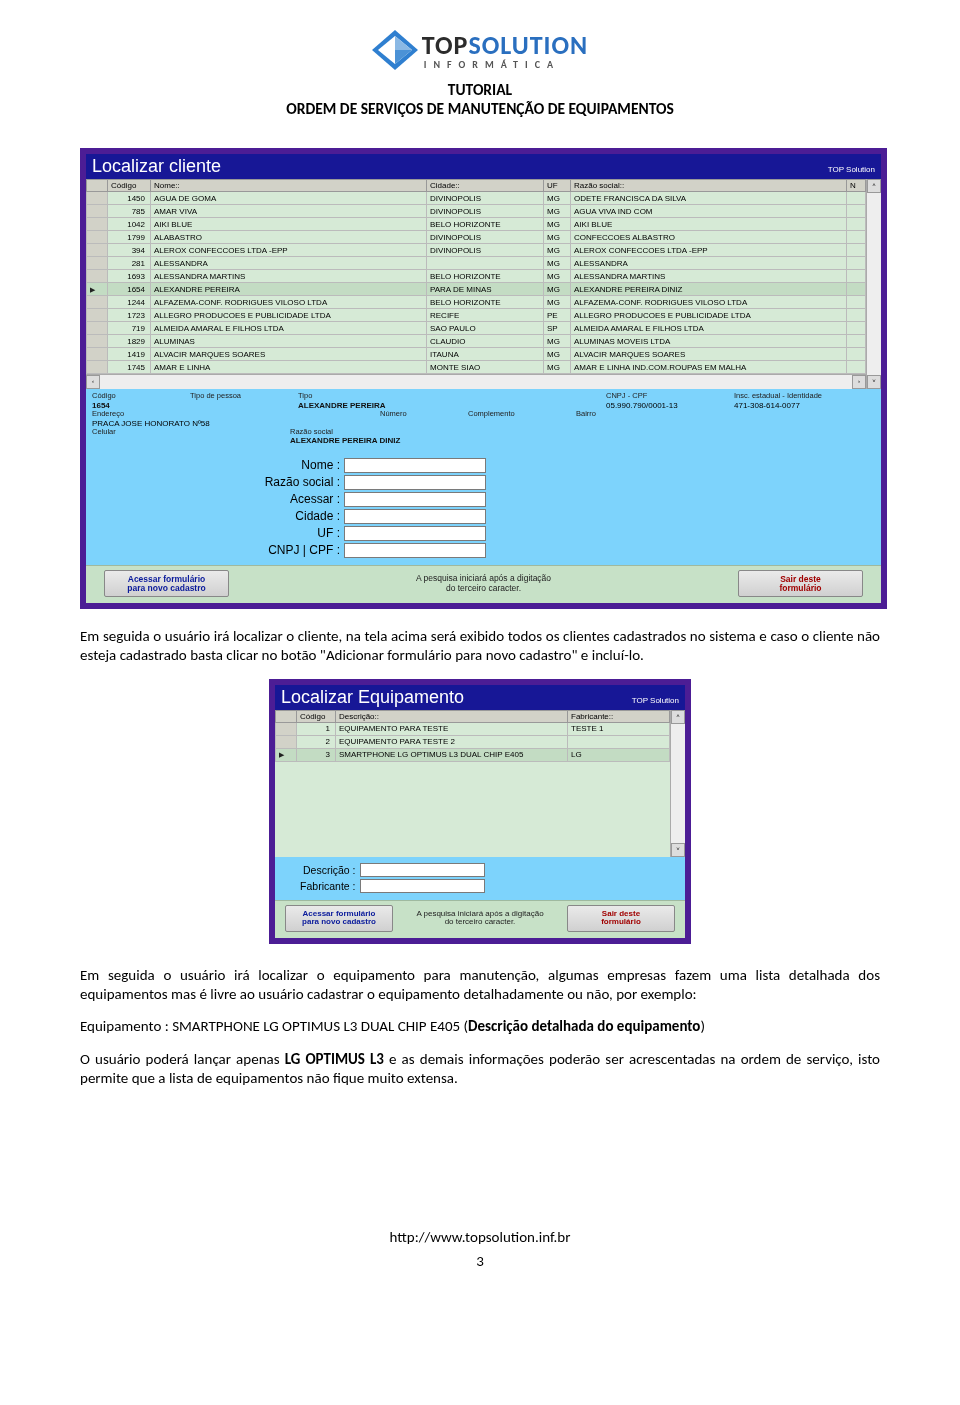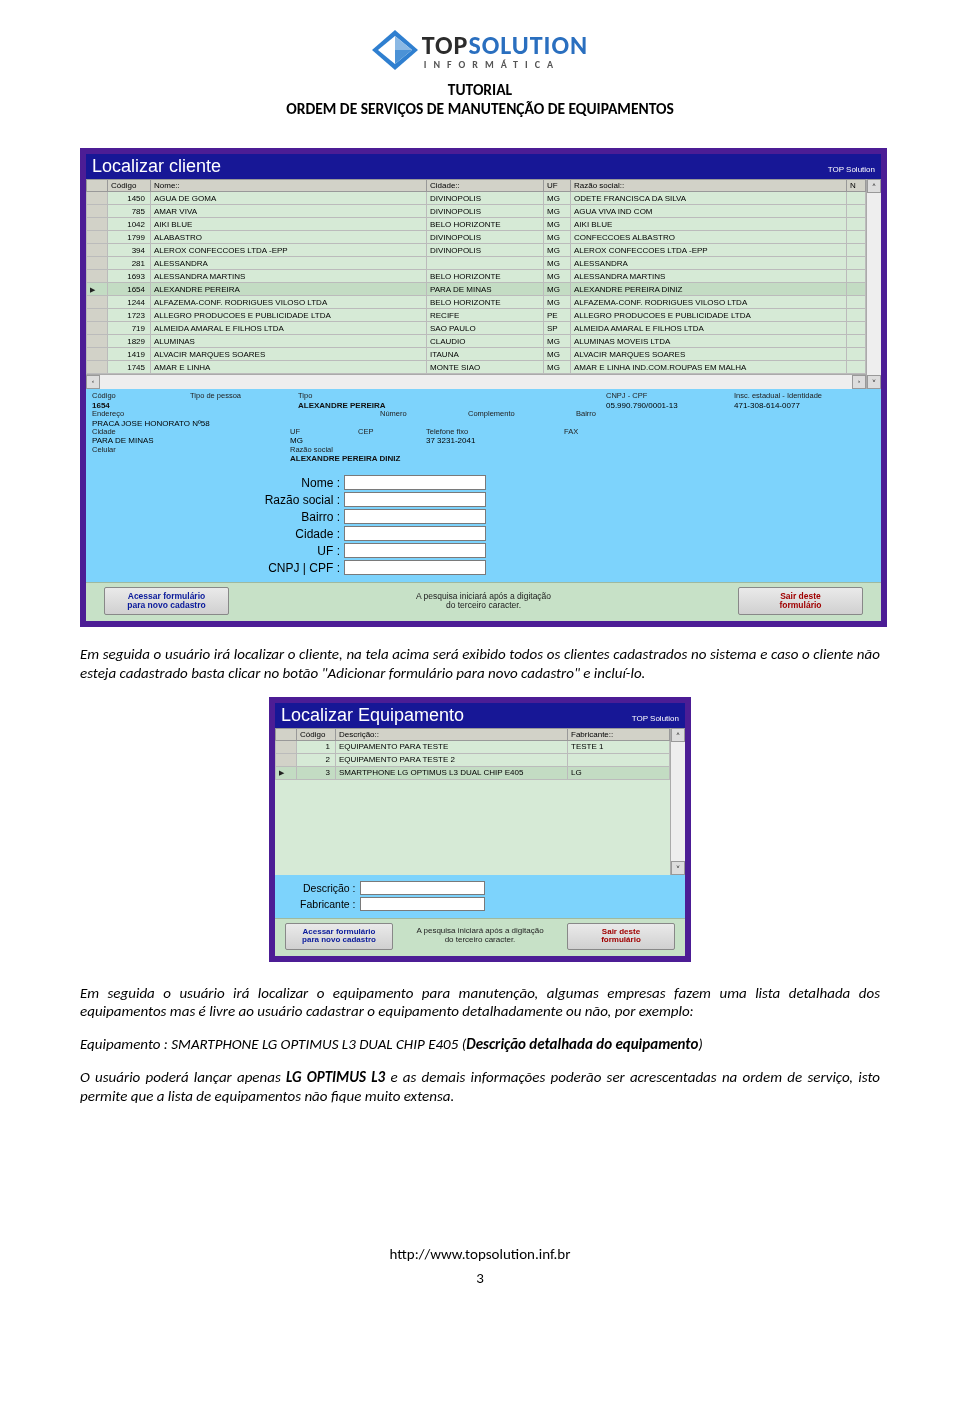--- a/index.html
+++ b/index.html
@@ -145,21 +145,20 @@
   .fbtn.blue strong { color: #0a1a9b; }
   .fbtn.red strong { color: #a00000; }
   .fbtn strong { display:block; }
 
   
   .para {
     font-size: 15px;
     text-align: justify;
     margin: 0 0 14px 0;
     line-height: 1.25;
-    font-style: italic;
   }
   .foot {
     text-align: center;
     font-size: 15px;
     margin-top: 140px;
   }
   .pagenum { text-align:center; font-size: 15px; margin-top: 6px; }
 </style>
 </head>
 <body>
@@ -379,60 +378,40 @@
           </div>
         <div class="det-cell" style="width:90px">
             <div class="det-label">Complemento</div>
           </div>
         <div class="det-cell">
             <div class="det-label">Bairro</div>
           </div>
       </div>
       <div class="det-row">
         <div class="det-cell" style="width:180px">
-            <div class="det-label">Cidade</div>
-            <div>PARA DE MINAS</div>
-          </div>
-        <div class="det-cell" style="width:50px">
-            <div class="det-label">UF</div>
-            <div>MG</div>
-          </div>
-        <div class="det-cell" style="width:50px">
-            <div class="det-label">CEP</div>
-          </div>
-        <div class="det-cell" style="width:120px">
-            <div class="det-label">Telefone fixo</div>
-            <div>37 3231-2041</div>
-          </div>
-        <div class="det-cell">
-            <div class="det-label">FAX</div>
-          </div>
-      </div>
-      <div class="det-row">
-        <div class="det-cell" style="width:180px">
             <div class="det-label">Celular</div>
           </div>
         <div class="det-cell">
             <div class="det-label">Razão social</div>
             <div class="det-val">ALEXANDRE PEREIRA DINIZ</div>
           </div>
       </div>
     </div>
 
     <div class="search-fields" id="sf1">
         <div class="sf-row">
           <span class="sf-label">Nome :</span>
           <span class="sf-box"></span>
         </div>
         <div class="sf-row">
           <span class="sf-label">Razão social :</span>
           <span class="sf-box"></span>
         </div>
         <div class="sf-row">
-          <span class="sf-label">Bairro :</span>
+          <span class="sf-label">Acessar :</span>
           <span class="sf-box"></span>
         </div>
         <div class="sf-row">
           <span class="sf-label">Cidade :</span>
           <span class="sf-box"></span>
         </div>
         <div class="sf-row">
           <span class="sf-label">UF :</span>
           <span class="sf-box"></span>
         </div>

